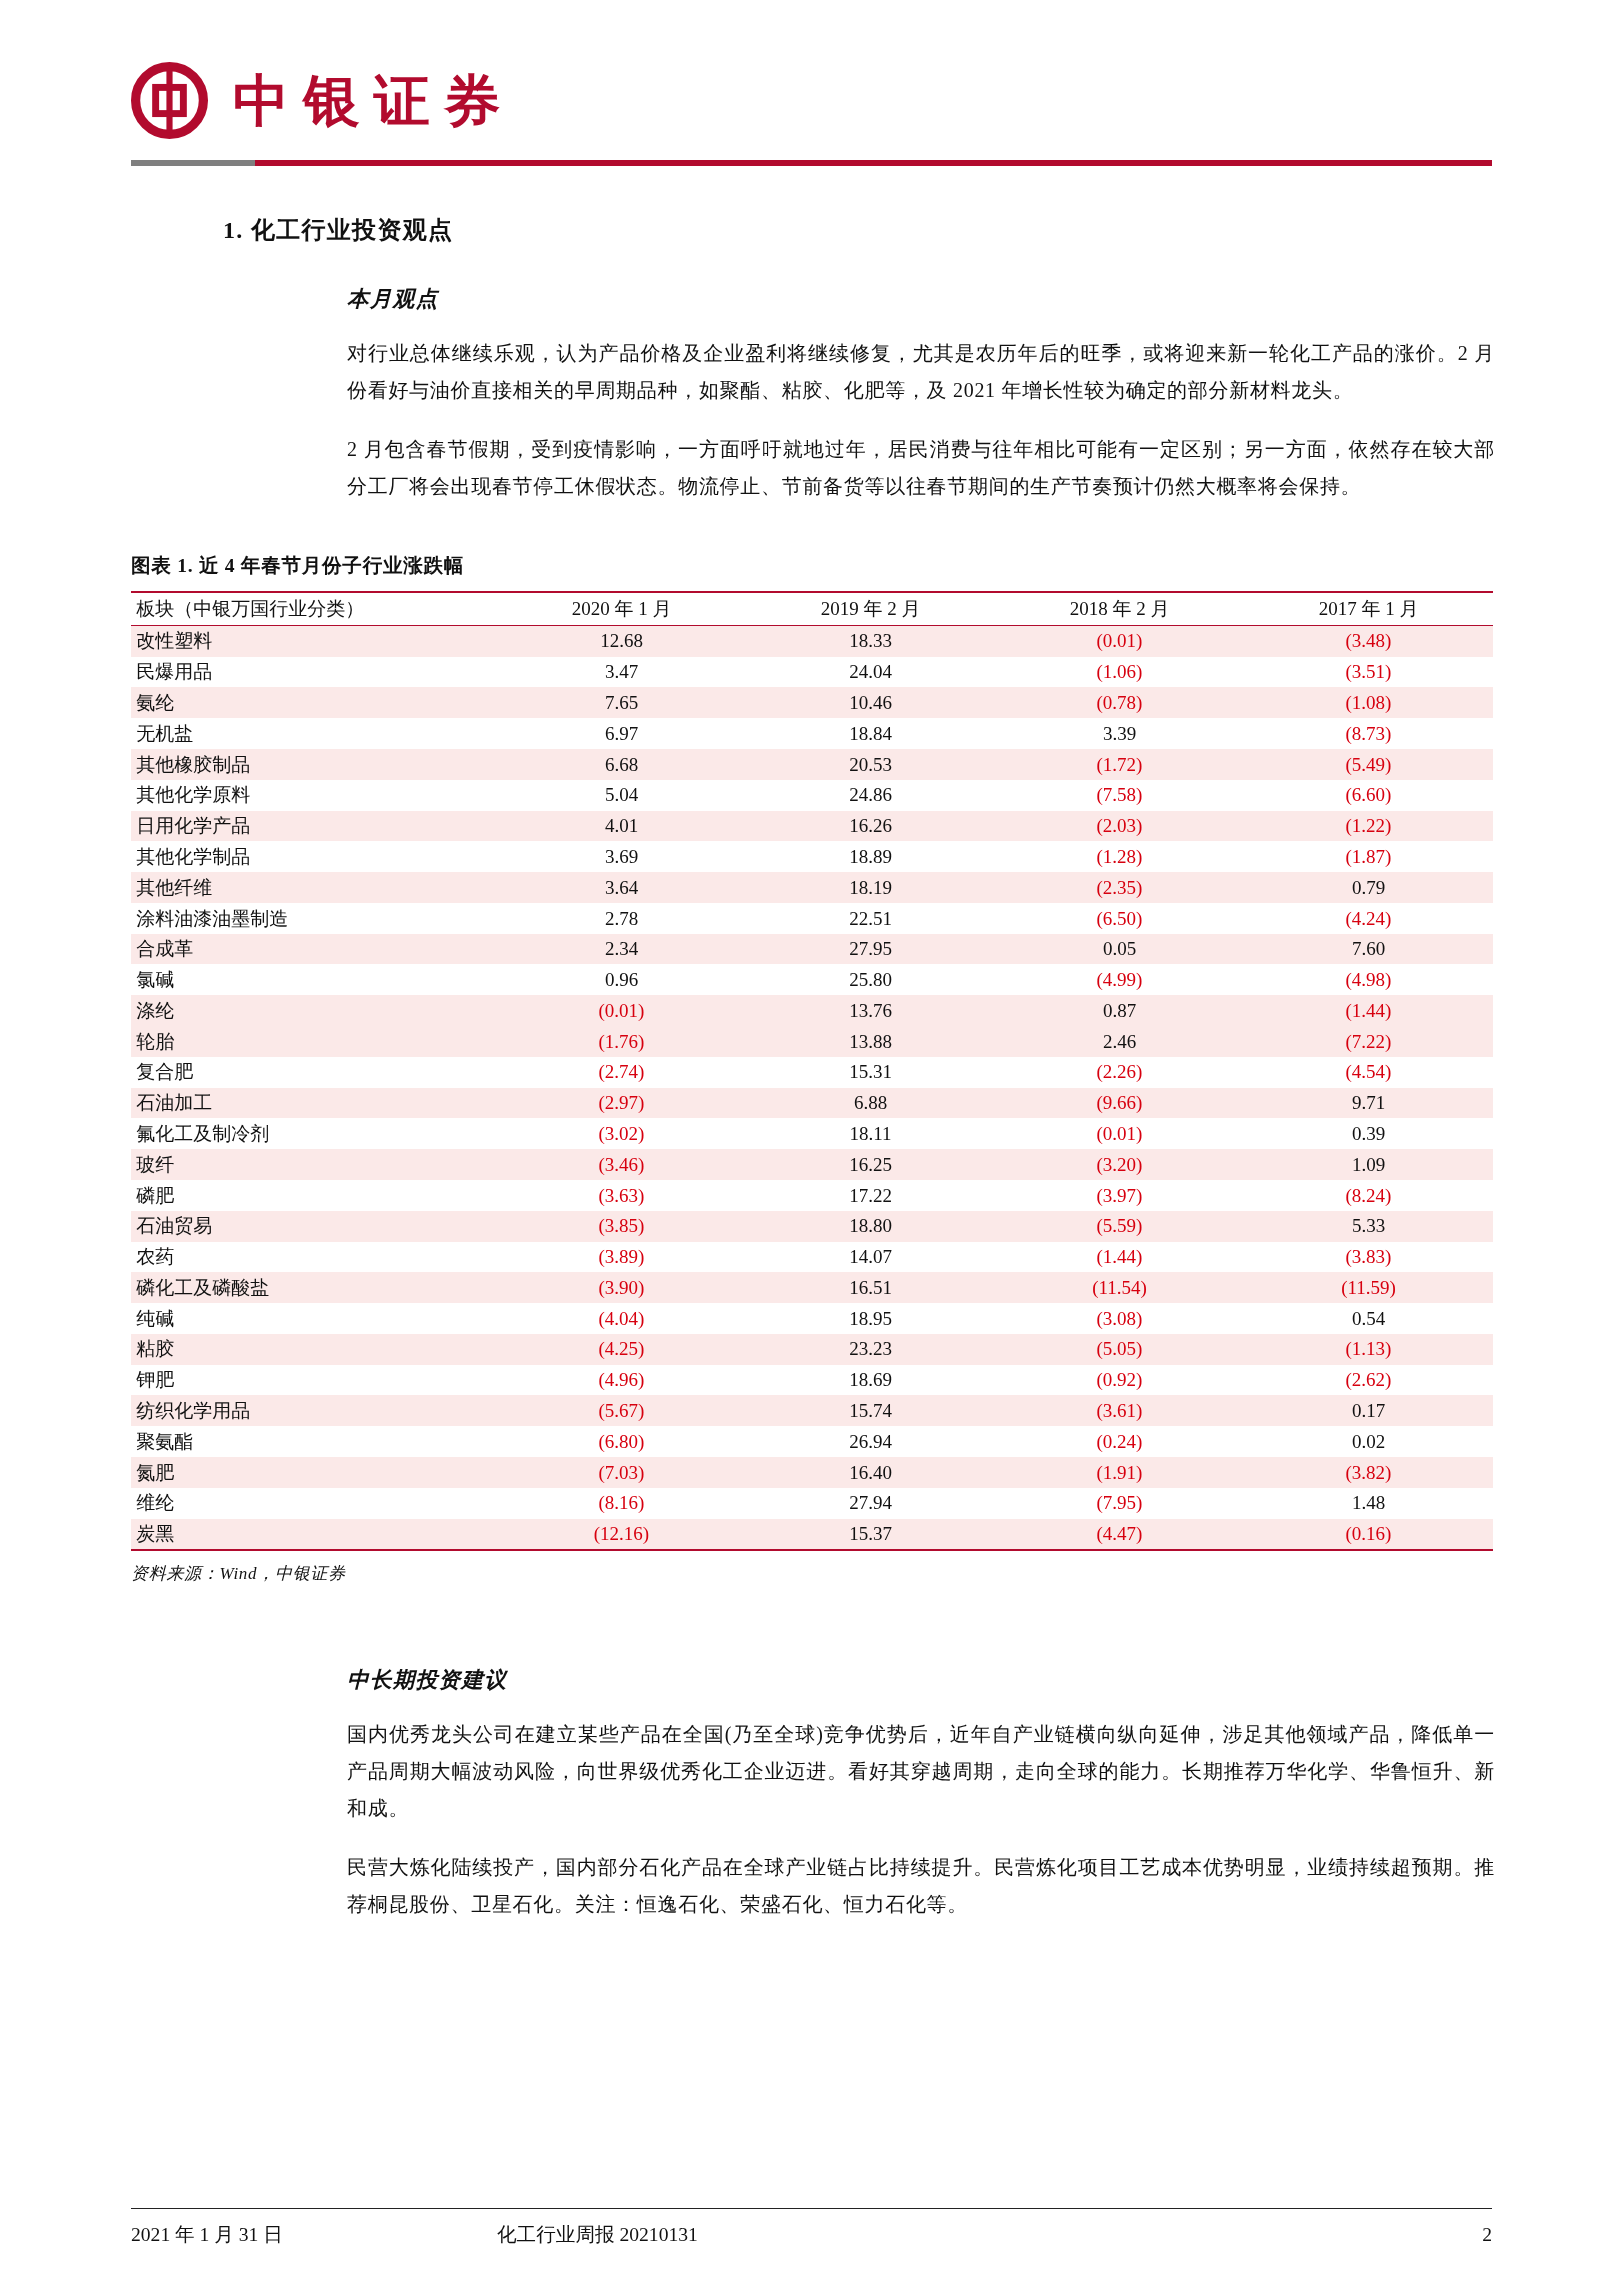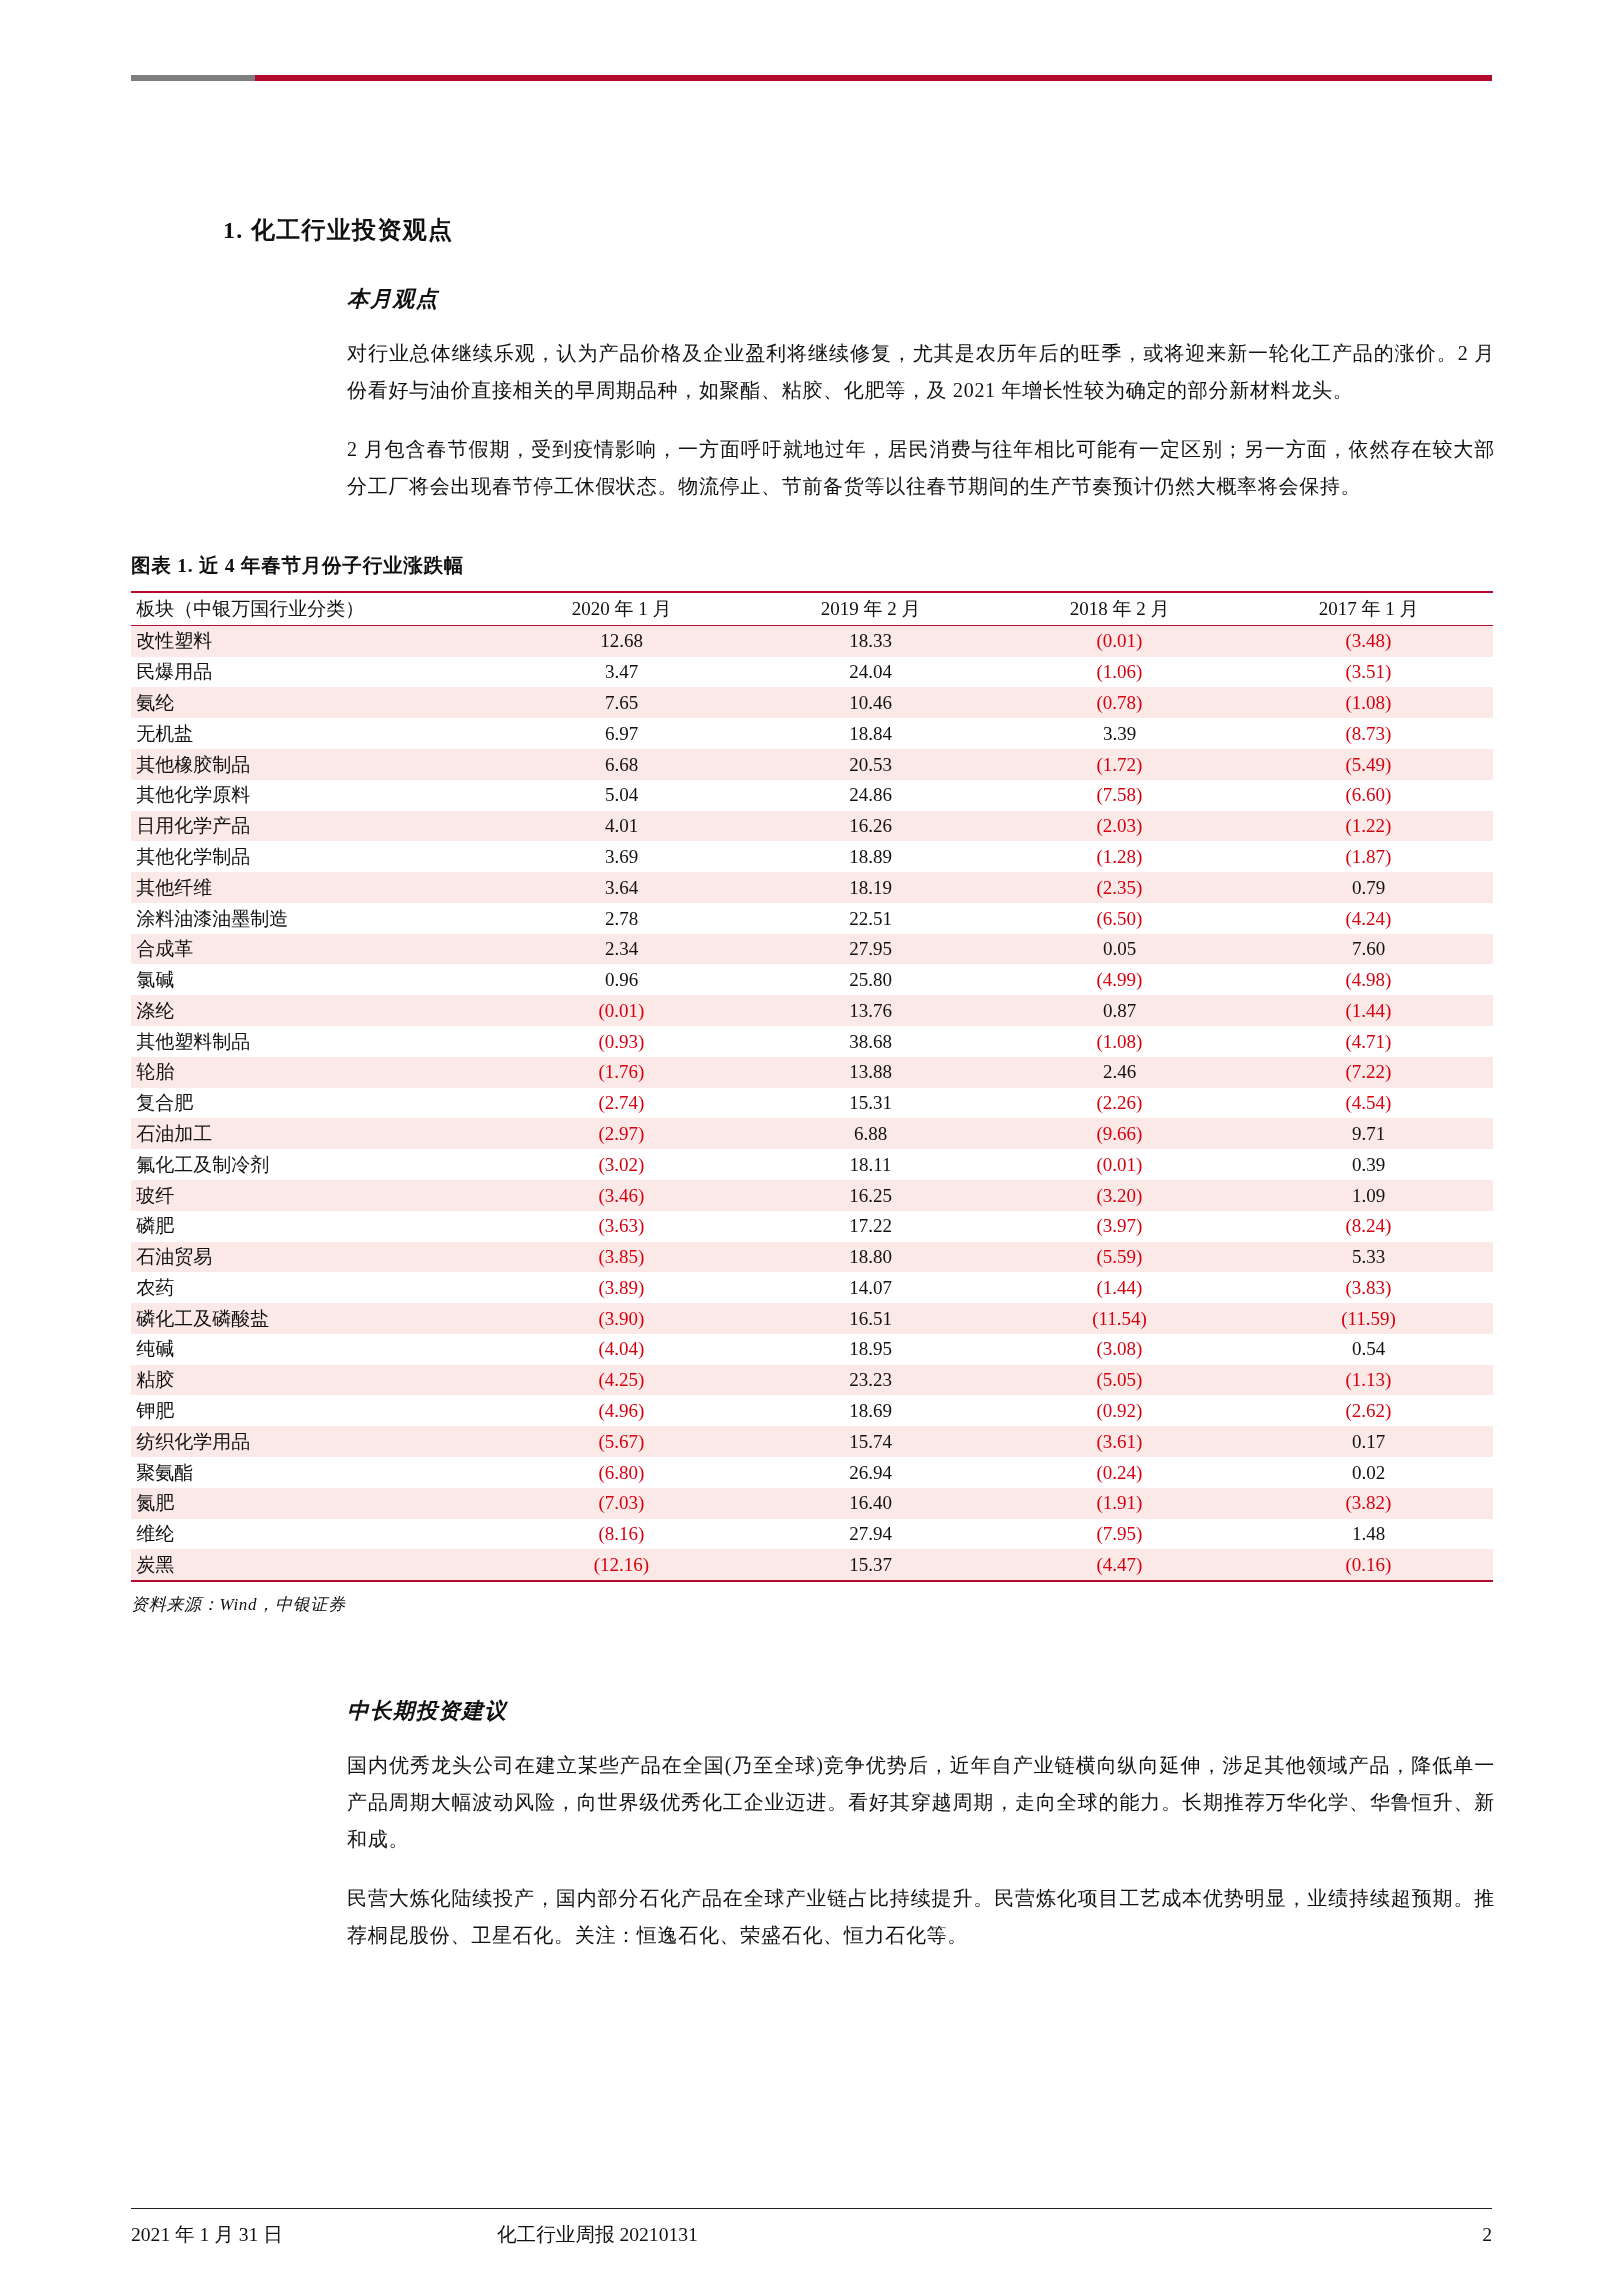--- a/index.html
+++ b/index.html
@@ -84,20 +84,30 @@
   .footer .f-left{width:366px;text-align:left;}
   .footer .f-center{flex:1;text-align:left;}
   .footer .f-right{width:366px;text-align:right;}
 </style>
 </head>
 <body>
 
 <div class="page">
 
   <div class="header">
+    <div class="logo-row">
+      <span class="emblem">
+        <svg viewBox="0 0 100 100" width="77" height="77" aria-hidden="true">
+          <circle cx="50" cy="50" r="44" fill="none" stroke="#b20b2e" stroke-width="12"></circle>
+          <rect x="46" y="9" width="8" height="82" fill="#b20b2e"></rect>
+          <rect x="32" y="33" width="36" height="34" fill="none" stroke="#b20b2e" stroke-width="9"></rect>
+        </svg>
+      </span>
+      <span class="brand">中银证券</span>
+    </div>
     <div class="header-rule">
       <span class="rule-gray"></span>
       <span class="rule-red"></span>
     </div>
   </div>
 
   <div class="main">
     <div class="section-title">1.  化工行业投资观点</div>
     <div class="sub-title">本月观点</div>
     <p class="para">对行业总体继续乐观，认为产品价格及企业盈利将继续修复，尤其是农历年后的旺季，或将迎来新一轮化工产品的涨价。2 月份看好与油价直接相关的早周期品种，如聚酯、粘胶、化肥等，及 2021 年增长性较为确定的部分新材料龙头。</p>
@@ -200,27 +210,20 @@
               <td class="col-num neg">(4.99)</td>
               <td class="col-num neg">(4.98)</td>
             </tr>
             <tr class="alt">
               <td class="col-name">涤纶</td>
               <td class="col-num neg">(0.01)</td>
               <td class="col-num">13.76</td>
               <td class="col-num">0.87</td>
               <td class="col-num neg">(1.44)</td>
             </tr>
-            <tr>
-              <td class="col-name">其他塑料制品</td>
-              <td class="col-num neg">(0.93)</td>
-              <td class="col-num">38.68</td>
-              <td class="col-num neg">(1.08)</td>
-              <td class="col-num neg">(4.71)</td>
-            </tr>
             <tr class="alt">
               <td class="col-name">轮胎</td>
               <td class="col-num neg">(1.76)</td>
               <td class="col-num">13.88</td>
               <td class="col-num">2.46</td>
               <td class="col-num neg">(7.22)</td>
             </tr>
             <tr>
               <td class="col-name">复合肥</td>
               <td class="col-num neg">(2.74)</td>

